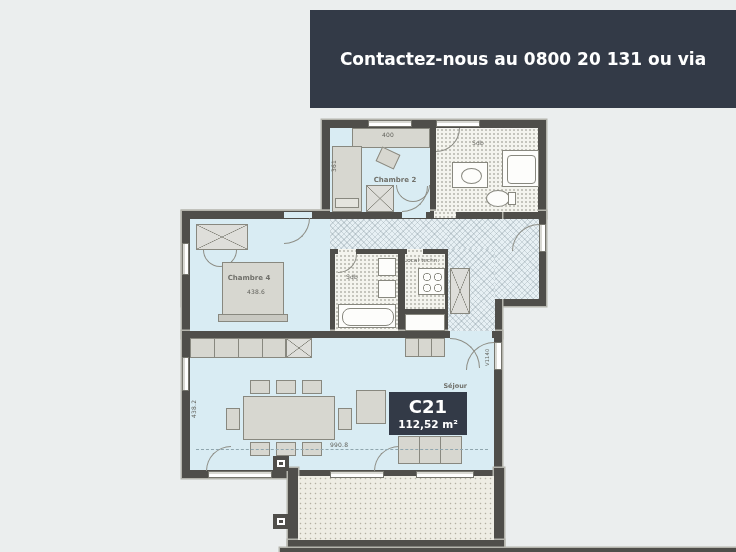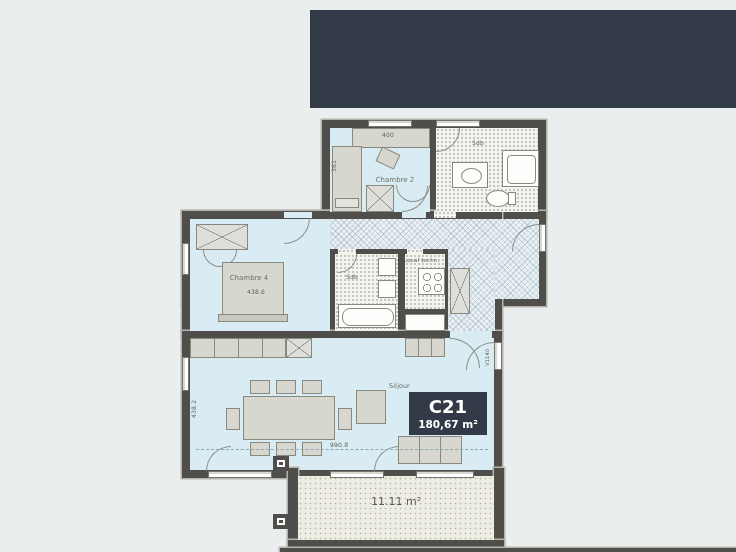--- a/index.html
+++ b/index.html
@@ -25,34 +25,35 @@
   .win{background:#fff;border:1px solid #75756d;box-sizing:border-box;}
   .win-h{box-shadow:inset 0 2px 0 #d8d8d2;}
   .win-v{box-shadow:inset 2px 0 0 #d8d8d2;}
   
   .f{background:#d7d7d0;border:1px solid #88887f;box-sizing:border-box;}
   .fw{background:#fdfdfb;border:1px solid #88887f;box-sizing:border-box;}
   .xbox{border:1px solid #88887f;box-sizing:border-box;
     background:linear-gradient(to top right,transparent calc(50% - .6px),#88887f calc(50% - .1px),#88887f calc(50% + .1px),transparent calc(50% + .6px)),
                linear-gradient(to bottom right,transparent calc(50% - .6px),#88887f calc(50% - .1px),#88887f calc(50% + .1px),transparent calc(50% + .6px)),#dededa;}
   .arc{border:1px solid #8e8e86;background:transparent;box-sizing:border-box;}
-  .lbl{color:#70706a;font-size:7px;white-space:nowrap;}
+  .lbl{color:#70706a;font-size:7px;white-space:nowrap;font-weight:bold;}
   .dim{color:#62625c;font-size:6px;white-space:nowrap;letter-spacing:.2px;}
   .rot{transform:rotate(-90deg);transform-origin:left top;}
   .badge{background:#333a47;color:#fff;text-align:center;
          display:flex;flex-direction:column;justify-content:center;line-height:1.15;}
   .badge .u{font-size:18px;font-weight:bold;}
   .badge .a{font-size:10.5px;font-weight:bold;}
   .balclbl{color:#5d5d55;text-align:center;font-size:11px;line-height:1.5;}
   .dash{border-top:1px dashed #8fa6ae;}
 </style>
 </head>
 <body>
 
 <div class="abs banner">
+  <div>Contactez-nous au 0800 20 131 ou via</div>
 </div>
 
 <div class="abs wall" style="left:322px;top:120px;width:224px;height:98px;"></div>
 <div class="abs wall" style="left:182px;top:211px;width:364px;height:95px;"></div>
 <div class="abs wall" style="left:182px;top:211px;width:320px;height:127px;"></div>
 <div class="abs wall" style="left:182px;top:331px;width:320px;height:147px;"></div>
 
 <div class="abs floor-blue" style="left:330px;top:128px;width:100px;height:84px;"></div>
 <div class="abs floor-stip" style="left:436px;top:128px;width:102px;height:84px;"></div>
 <div class="abs floor-hatch" style="left:330px;top:219px;width:209px;height:30px;"></div>
@@ -156,22 +157,21 @@
 <div class="abs lbl" style="left:214px;top:274px;width:70px;text-align:center;">Chambre 4</div>
 <div class="abs dim" style="left:226px;top:288px;width:60px;text-align:center;">438.6</div>
 <div class="abs dim" style="left:472px;top:139px;">Sdb</div>
 <div class="abs dim" style="left:346px;top:273px;">Sdb</div>
 <div class="abs dim" style="left:404px;top:256px;transform:scale(.92);transform-origin:left top;">Local techn.</div>
 <div class="abs dim" style="left:382px;top:131px;">400</div>
 <div class="abs dim rot" style="left:330px;top:172px;">361</div>
 <div class="abs dim rot" style="left:190px;top:418px;">438.2</div>
 <div class="abs dim" style="left:330px;top:441px;">990.8</div>
 <div class="abs dim rot" style="left:484px;top:366px;transform:rotate(-90deg) scale(.85);">V1140</div>
-<div class="abs lbl" style="left:389px;top:382px;width:78px;text-align:left;font-size:6.5px;">Séjour</div>
+<div class="abs lbl" style="left:389px;top:382px;width:78px;text-align:right;font-size:6.5px;">Séjour</div>
 
-<div class="abs badge" style="left:409px;top:392px;width:78px;height:43px;">
+<div class="abs badge" style="left:389px;top:392px;width:78px;height:43px;">
   <div class="u">C21</div>
-  <div class="a">180,67 m²</div>
+  <div class="a">112,52 m²</div>
 </div>
 
 <div class="abs balclbl" style="left:340px;top:494px;width:112px;">
-  <div>11.11 m²</div>
 </div>
 
 </body></html>

